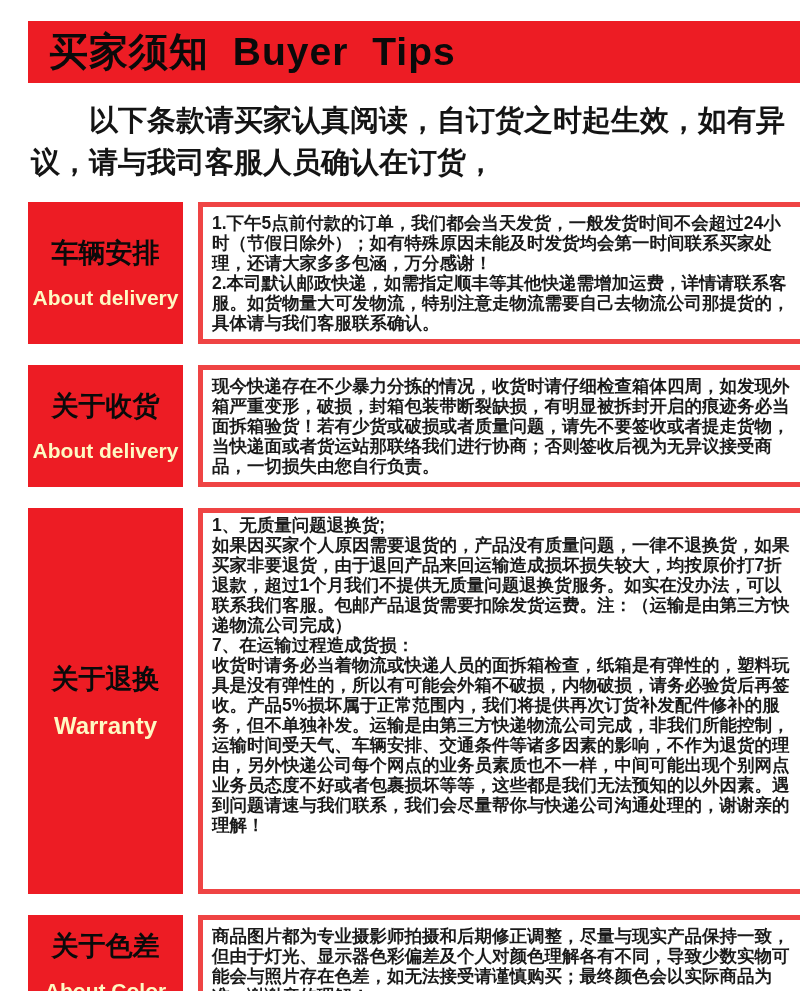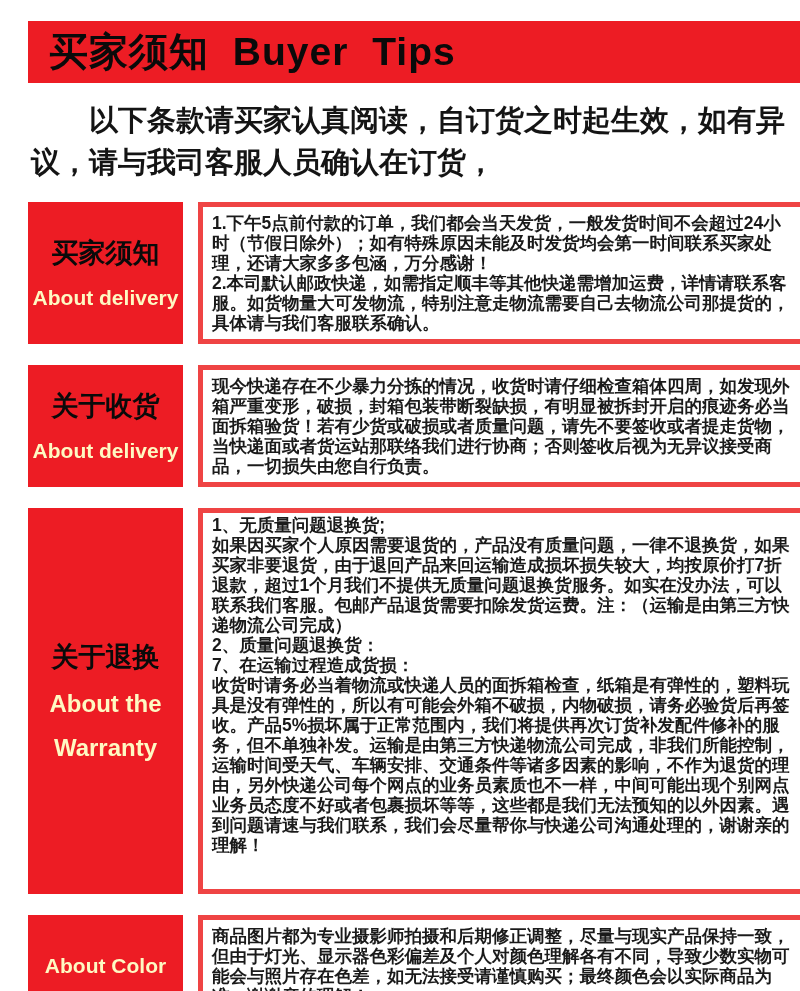--- a/index.html
+++ b/index.html
@@ -74,21 +74,21 @@
 <div class="page">
 
   <div class="header">
     <div class="header-title">买家须知 Buyer Tips</div>
   </div>
 
   <p class="intro">以下条款请买家认真阅读，自订货之时起生效，如有异议，请与我司客服人员确认在订货，</p>
 
   <section class="row row-shipping">
     <div class="label">
-      <div class="label-cn">买家须知</div>
+      <div class="label-cn">车辆安排</div>
       <div class="label-en">About delivery</div>
     </div>
     <div class="content">
       <p>1.下午5点前付款的订单，我们都会当天发货，一般发货时间不会超过24小时（节假日除外）；如有特殊原因未能及时发货均会第一时间联系买家处理，还请大家多多包涵，万分感谢！</p>
       <p>2.本司默认邮政快递，如需指定顺丰等其他快递需增加运费，详情请联系客服。如货物量大可发物流，特别注意走物流需要自己去物流公司那提货的，具体请与我们客服联系确认。</p>
     </div>
   </section>
 
   <section class="row row-receiving">
     <div class="label">
@@ -96,34 +96,33 @@
       <div class="label-en">About delivery</div>
     </div>
     <div class="content">
       <p>现今快递存在不少暴力分拣的情况，收货时请仔细检查箱体四周，如发现外箱严重变形，破损，封箱包装带断裂缺损，有明显被拆封开启的痕迹务必当面拆箱验货！若有少货或破损或者质量问题，请先不要签收或者提走货物，当快递面或者货运站那联络我们进行协商；否则签收后视为无异议接受商品，一切损失由您自行负责。</p>
     </div>
   </section>
 
   <section class="row row-warranty">
     <div class="label">
       <div class="label-cn">关于退换</div>
-      <div class="label-en">About the</div>
       <div class="label-en">Warranty</div>
     </div>
     <div class="content">
       <p>1、无质量问题退换货;</p>
       <p>如果因买家个人原因需要退货的，产品没有质量问题，一律不退换货，如果买家非要退货，由于退回产品来回运输造成损坏损失较大，均按原价打7折退款，超过1个月我们不提供无质量问题退换货服务。如实在没办法，可以联系我们客服。包邮产品退货需要扣除发货运费。注：（运输是由第三方快递物流公司完成）</p>
-      <p>2、质量问题退换货：</p>
       <p>7、在运输过程造成货损：</p>
       <p>收货时请务必当着物流或快递人员的面拆箱检查，纸箱是有弹性的，塑料玩具是没有弹性的，所以有可能会外箱不破损，内物破损，请务必验货后再签收。产品5%损坏属于正常范围内，我们将提供再次订货补发配件修补的服务，但不单独补发。运输是由第三方快递物流公司完成，非我们所能控制，运输时间受天气、车辆安排、交通条件等诸多因素的影响，不作为退货的理由，另外快递公司每个网点的业务员素质也不一样，中间可能出现个别网点业务员态度不好或者包裹损坏等等，这些都是我们无法预知的以外因素。遇到问题请速与我们联系，我们会尽量帮你与快递公司沟通处理的，谢谢亲的理解！</p>
     </div>
   </section>
 
   <section class="row row-color">
     <div class="label">
+      <div class="label-cn">关于色差</div>
       <div class="label-en">About Color</div>
     </div>
     <div class="content">
       <p>商品图片都为专业摄影师拍摄和后期修正调整，尽量与现实产品保持一致，但由于灯光、显示器色彩偏差及个人对颜色理解各有不同，导致少数实物可能会与照片存在色差，如无法接受请谨慎购买；最终颜色会以实际商品为准，谢谢亲的理解！</p>
     </div>
   </section>
 
 </div>
 
 </body></html>

